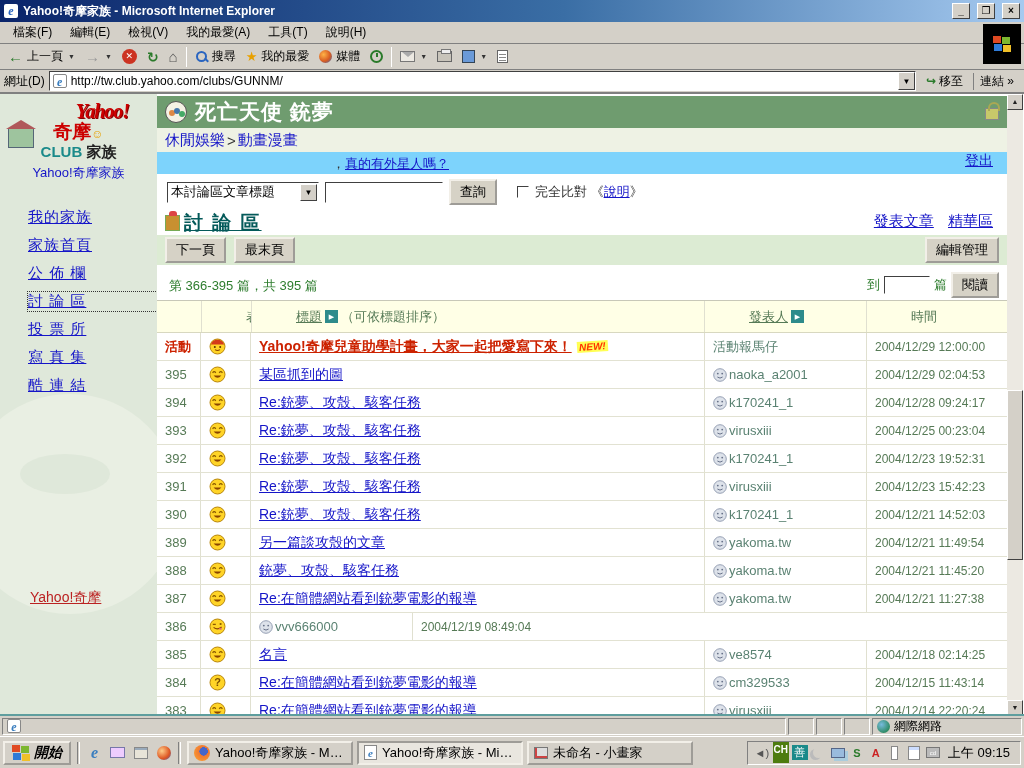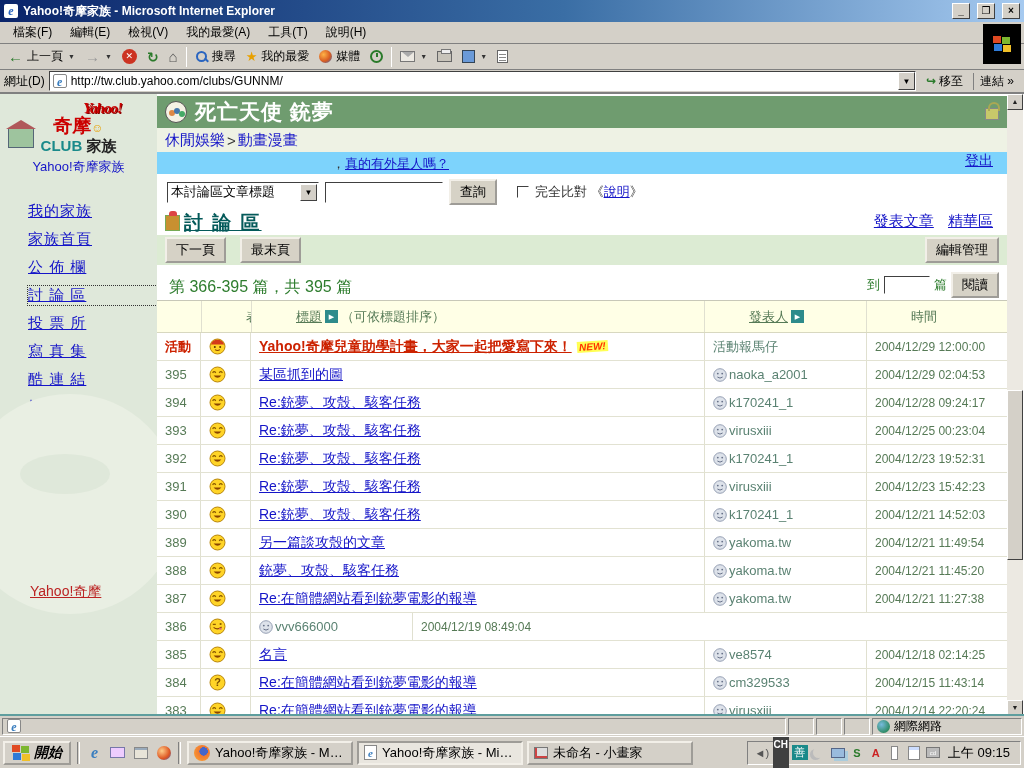--- a/index.html
+++ b/index.html
@@ -71,21 +71,21 @@
   .links-lbl { padding:0 6px; border-left:1px solid #808080; }
 
   
   .page { position:absolute; left:0; top:94px; width:1024px; height:622px; background:#fff; overflow:hidden; }
 
   .sidebar { position:absolute; left:0; top:0; width:157px; height:622px; background:#dfe8da; overflow:hidden; }
   .wm { position:absolute; left:-40px; top:300px; width:220px; height:220px; border-radius:50%;
     background:#e9efe3; }
   .wm2 { position:absolute; left:20px; top:360px; width:90px; height:40px; border-radius:50%; background:#dfe8da; }
   .logo { position:relative; width:100%; text-align:center; padding-top:6px; }
-  .logo .l1 { font-family:"Liberation Serif",serif; font-weight:bold; font-style:italic; font-size:15px;
+  .logo .l1 { font-family:"Liberation Serif",serif; font-weight:bold; font-style:italic; font-size:20px;
     color:#c00; letter-spacing:-1px; text-shadow:1px 1px 0 #800;margin-left:48px; }
   .logo .l2 { font-weight:bold; font-size:19px; color:#c00; margin-top:-4px; }
   .logo .l2 .smile { color:#e8a000; font-size:12px; }
   .logo .l3 { font-weight:bold; font-size:15px; margin-top:-2px; }
   .logo .l3 .club { color:#1a8a8a; } .logo .l3 .fam { color:#222; }
   .logo-house { position:absolute; left:8px; top:34px; width:26px; height:20px; background:#9ec49e;
     border:1px solid #567; }
   .logo-house::before { content:""; position:absolute; left:-3px; top:-9px; border-left:15px solid transparent;
     border-right:15px solid transparent; border-bottom:9px solid #b0585a; }
   .side-home { display:block; text-align:center; margin-top:2px; color:#1515c8; font-size:13px; }
@@ -131,25 +131,25 @@
 
   .forumrow { position:absolute; left:8px; top:116px; width:834px; height:24px; }
   .forum-title { display:flex; align-items:center; gap:4px; font-size:19px; font-weight:bold; color:#045a5a;
     text-decoration:underline; letter-spacing:2px; }
   .forum-ico { width:15px; height:16px; background:#c89030; border:1px solid #7a5; position:relative; }
   .forum-ico::before { content:""; position:absolute; left:3px; top:-5px; width:8px; height:5px; background:#d44; border-radius:3px 3px 0 0; }
   .forum-links { position:absolute; right:6px; top:2px; font-size:15px; }
   .forum-links a { color:#1515c8; text-decoration:underline; margin-left:10px; }
 
   .btnbar { position:absolute; left:0; top:141px; width:850px; height:30px; background:#dcebd3;
-    display:flex; align-items:center; padding:0 8px; gap:14px; }
+    display:flex; align-items:center; padding:0 8px; gap:8px; }
   .btnbar .right { margin-left:auto; }
 
   .inforow { position:absolute; left:0; top:178px; width:850px; height:26px; }
-  .range { position:absolute; left:12px; top:5px; color:#2e7d2e; font-size:16px; }
+  .range { position:absolute; left:12px; top:5px; color:#2e7d2e; font-size:13px; }
   .goto { position:absolute; right:8px; top:0; display:flex; align-items:center; gap:4px; font-size:13px; color:#2e7d2e; }
   .goto input { width:46px; height:18px; border:1px solid; border-color:#404040 #fff #fff #404040; }
 
   .grid { position:absolute; left:0; top:206px; width:850px; border-top:1px solid #c8c8b8; }
   .grow { display:flex; height:28px; border-bottom:1px solid #e2e2d2; background:#fff; align-items:stretch; }
   .grow.head { height:32px; background:#ffffe6; border-bottom:1px solid #d8d8c0; }
   .gcell { display:flex; align-items:center; padding-left:8px; border-right:1px solid #e0e0d0; overflow:hidden; white-space:nowrap; }
   .c-id { width:44px; color:#567a56; font-size:13px; }
   .c-emo { width:50px; }
   .c-title { flex:1; }
@@ -200,21 +200,21 @@
   .taskbtn .tlbl { overflow:hidden; text-overflow:ellipsis; }
   .ti { width:16px; height:16px; flex:none; display:flex; align-items:center; justify-content:center; }
   .ti-firefox { border-radius:50%; background:radial-gradient(circle at 60% 40%,#46c 30%,#e73 32%,#fa3); }
   .ti-ie { width:13px; height:15px; background:#fff; border:1px solid #888; color:#3a7ebf;
     font-family:"Liberation Serif",serif; font-style:italic; font-weight:bold; font-size:11px; line-height:14px; text-align:center; }
   .ti-paint { width:14px; height:12px; background:#ddd; border:1px solid #777; box-shadow:inset 2px -2px 0 #c44; }
   .tray { margin-left:auto; display:flex; align-items:center; gap:3px; height:24px; padding:0 6px;
     border:1px solid; border-color:#808080 #fff #fff #808080; }
   .tray .tico { width:16px; height:16px; display:flex; align-items:center; justify-content:center; font-size:11px; }
   .spk { color:#555; font-size:13px; }
-  .langbox { background:#404040; color:#fff; font-size:10px; font-weight:bold; width:17px; height:31px; line-height:15px; text-align:center; }
+  .langbox { background:#4d7c0f; color:#fff; font-size:10px; font-weight:bold; width:17px; height:21px; line-height:15px; text-align:center; }
   .imebox { background:#1a8a8a; color:#fff; font-size:11px; width:17px; height:15px; line-height:15px; text-align:center; }
   .moon { width:11px; height:11px; border-radius:50%; box-shadow:-3px 2px 0 0 #cfcab e; box-shadow:-3px 2px 0 0 #bbb; }
   .neticon { width:14px; height:10px; background:#9bd; border:1px solid #568; box-shadow:3px 3px 0 #acd; }
   .greens { color:#2a7a2a; font-weight:bold; }
   .reda { color:#c22; font-weight:bold; font-size:12px; }
   .whitebar { width:7px; height:14px; background:#fff; border:1px solid #888; }
   .docpen { width:12px; height:14px; background:#fff; border:1px solid #888; box-shadow:inset 0 3px 0 #cdf; }
   .cdico { width:14px; height:11px; background:#bbb; border:1px solid #777; font-size:6px; color:#fff; text-align:center; line-height:10px; }
   .clock { font-size:13px; padding:0 4px; }
 </style>

